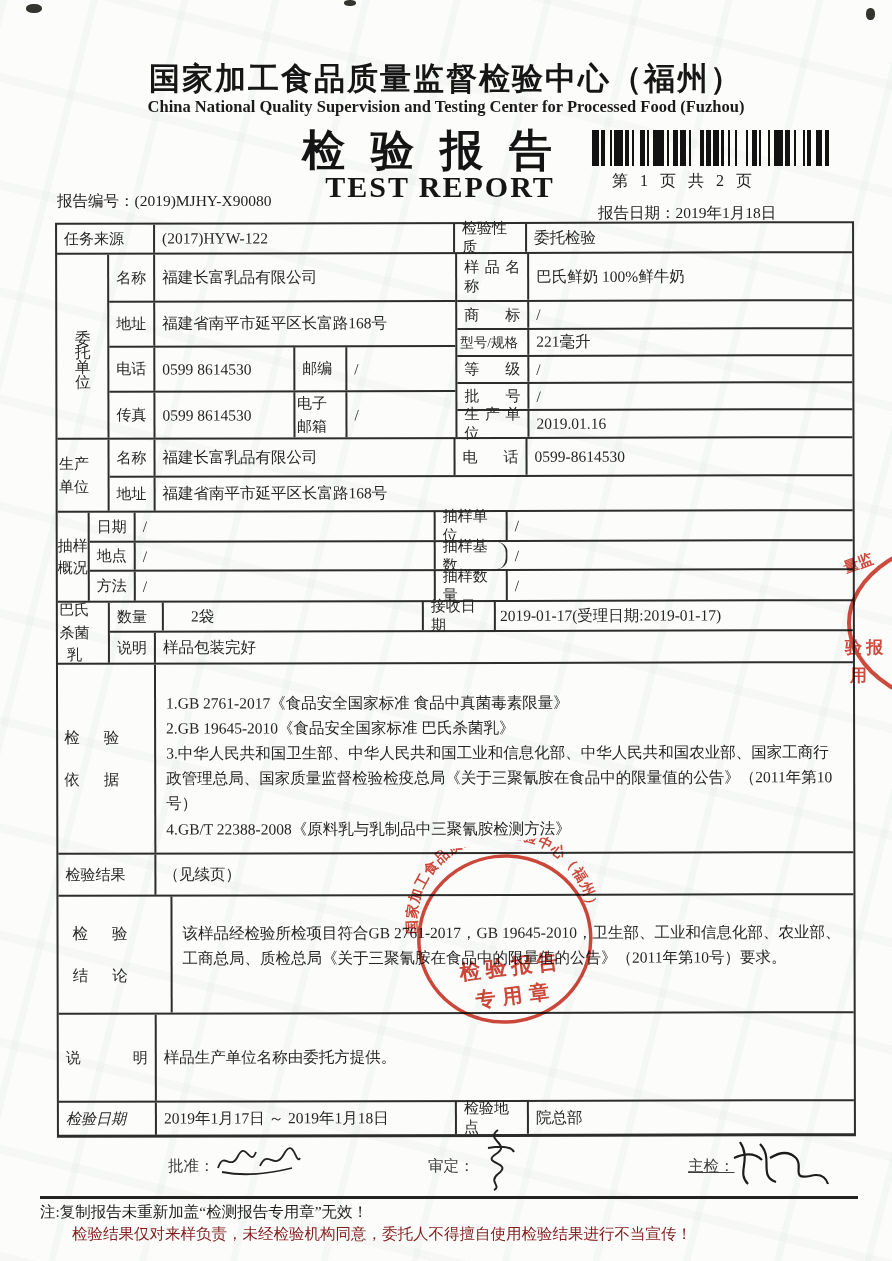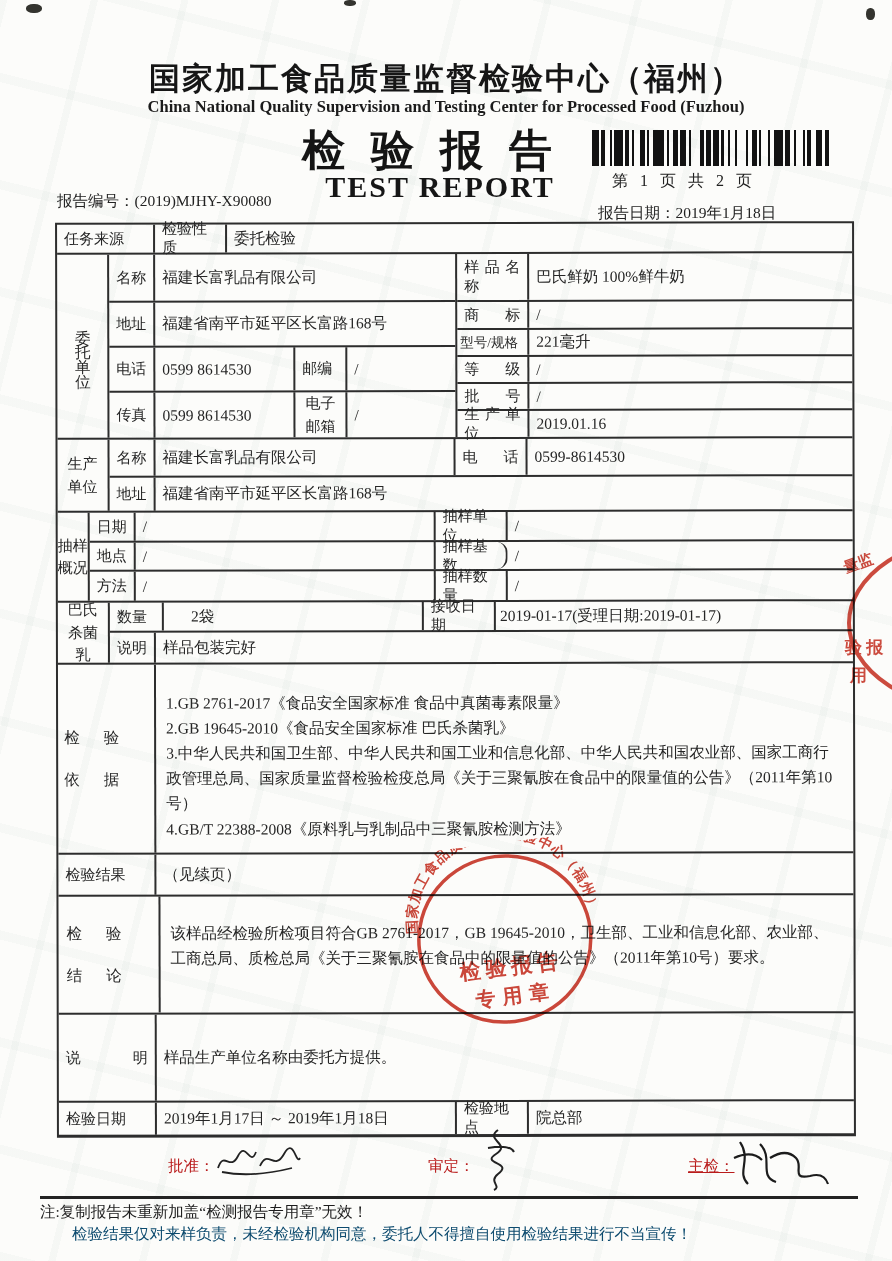--- a/index.html
+++ b/index.html
@@ -29,33 +29,33 @@
   .rows{display:flex;flex-direction:column;flex:1;box-sizing:border-box;}
   .row{display:flex;box-sizing:border-box;border-bottom:2px solid #2d2d2d;}
   .row:last-child{border-bottom:none;}
   .t{box-sizing:border-box;border-right:2px solid #2d2d2d;display:flex;align-items:center;
      padding:1px 7px;font-size:15px;color:#262626;}
   .nr{border-right:none;}
   .v{font-size:15.5px;}
   .spread{display:block;width:100%;text-align:justify;text-align-last:justify;}
   .vlabel{justify-content:center;padding:0;}
   .vlabel span{writing-mode:vertical-rl;text-orientation:upright;letter-spacing:15px;font-size:15.5px;}
-  .wrap2{justify-content:center;padding:0;text-align:center;}
+  .wrap2{padding:0;text-align:center;}
   .wrap2 span{width:33px;word-break:break-all;line-height:1.5;font-size:15px;}
   .big-label{justify-content:center;padding:0;}
   .big-label span{width:84px;letter-spacing:24px;word-break:break-all;line-height:2.7;font-size:15.5px;text-align:left;}
   .blk{align-items:flex-start;padding:8px 10px;line-height:1.62;font-size:15.5px;display:block;}
   
   .stamp{top:843px;left:405px;width:200px;height:195px;transform:rotate(-7deg);
          mix-blend-mode:multiply;opacity:.92;}
   .edge-stamp{top:523px;right:0;width:50px;height:205px;mix-blend-mode:multiply;opacity:.9;}
-  .sig-label{font-size:15.5px;color:#b91c1c;}
+  .sig-label{font-size:15.5px;color:#404040;}
   .rule{left:40px;top:1196px;width:818px;height:3px;background:#232323;}
   .note1{left:40px;top:1202px;font-size:15.5px;color:#1d1d1d;}
-  .note2{left:72px;top:1224px;font-size:15.5px;color:#0c4a6e;}
+  .note2{left:72px;top:1224px;font-size:15.5px;color:#7f1d1d;}
 </style>
 </head>
 <body>
 
 <div class="page">
 
   <div class="speck" style="left:26px;top:4px;width:16px;height:9px;"></div>
   <div class="speck" style="left:344px;top:0;width:12px;height:6px;"></div>
   <div class="speck" style="left:866px;top:8px;width:9px;height:12px;"></div>
 
@@ -126,20 +126,21 @@
       <div style="width: 2.2px; background: transparent;"></div>
     </div>
   <div class="abs pageinfo">第 1 页  共 2 页</div>
   <div class="abs repno"><span>报告编号：</span><span>(2019)MJHY-X90080</span></div>
   <div class="abs repdate"><span>报告日期：</span><span>2019年1月18日</span></div>
 
   <div class="table">
 
     <div class="band" style="height:30px;">
       <div class="t" style="width:98px;">任务来源</div>
+      <div class="t v" style="width:300px;">(2017)HYW-122</div>
       <div class="t" style="width:72px;">检验性质</div>
       <div class="t v nr" style="flex:1;">委托检验</div>
     </div>
 
     <div class="band" style="height:185px;">
       <div class="t vlabel" style="width:52px;">
           <span>委托单位</span>
         </div>
       <div class="rows" style="flex:none;width:348px;border-right:2px solid #2d2d2d;">
         <div class="row" style="height:48px;">
@@ -278,35 +279,35 @@
         <div>4.GB/T 22388-2008《原料乳与乳制品中三聚氰胺检测方法》</div>
       </div>
     </div>
 
     <div class="band" style="height:42px;">
       <div class="t" style="width:98px;">检验结果</div>
       <div class="t v nr" style="flex:1;">（见续页）</div>
     </div>
 
     <div class="band" style="height:118px;">
-      <div class="t big-label" style="width:102px;">
+      <div class="t big-label" style="width:114px;">
           <span>检验结论</span>
         </div>
       <div class="t nr blk" style="flex:1;padding-top:24px;">该样品经检验所检项目符合GB 2761-2017，GB 19645-2010，卫生部、工业和信息化部、农业部、工商总局、质检总局《关于三聚氰胺在食品中的限量值的公告》（2011年第10号）要求。</div>
     </div>
 
     <div class="band" style="height:88px;">
       <div class="t" style="width:98px;">
           <span class="spread" style="letter-spacing:0;">说明</span>
         </div>
       <div class="t v nr" style="flex:1;">样品生产单位名称由委托方提供。</div>
     </div>
 
     <div class="band" style="height:32px;">
-      <div class="t" style="width:98px;">检验日期</div>
+      <div class="t" style="width:98px;font-style:italic;">检验日期</div>
       <div class="t v" style="width:300px;">2019年1月17日 ～ 2019年1月18日</div>
       <div class="t" style="width:72px;">检验地点</div>
       <div class="t v nr" style="flex:1;">院总部</div>
     </div>
   </div>
 
   <svg class="abs stamp" viewBox="0 0 200 195">
     <ellipse cx="100" cy="96" rx="86" ry="83" fill="none" stroke-width="3.5" stroke="#c9382a"></ellipse>
     <defs>
         <path id="arc" d="M 26,120 A 86,83 0 1 1 174,120" fill="none"></path>

